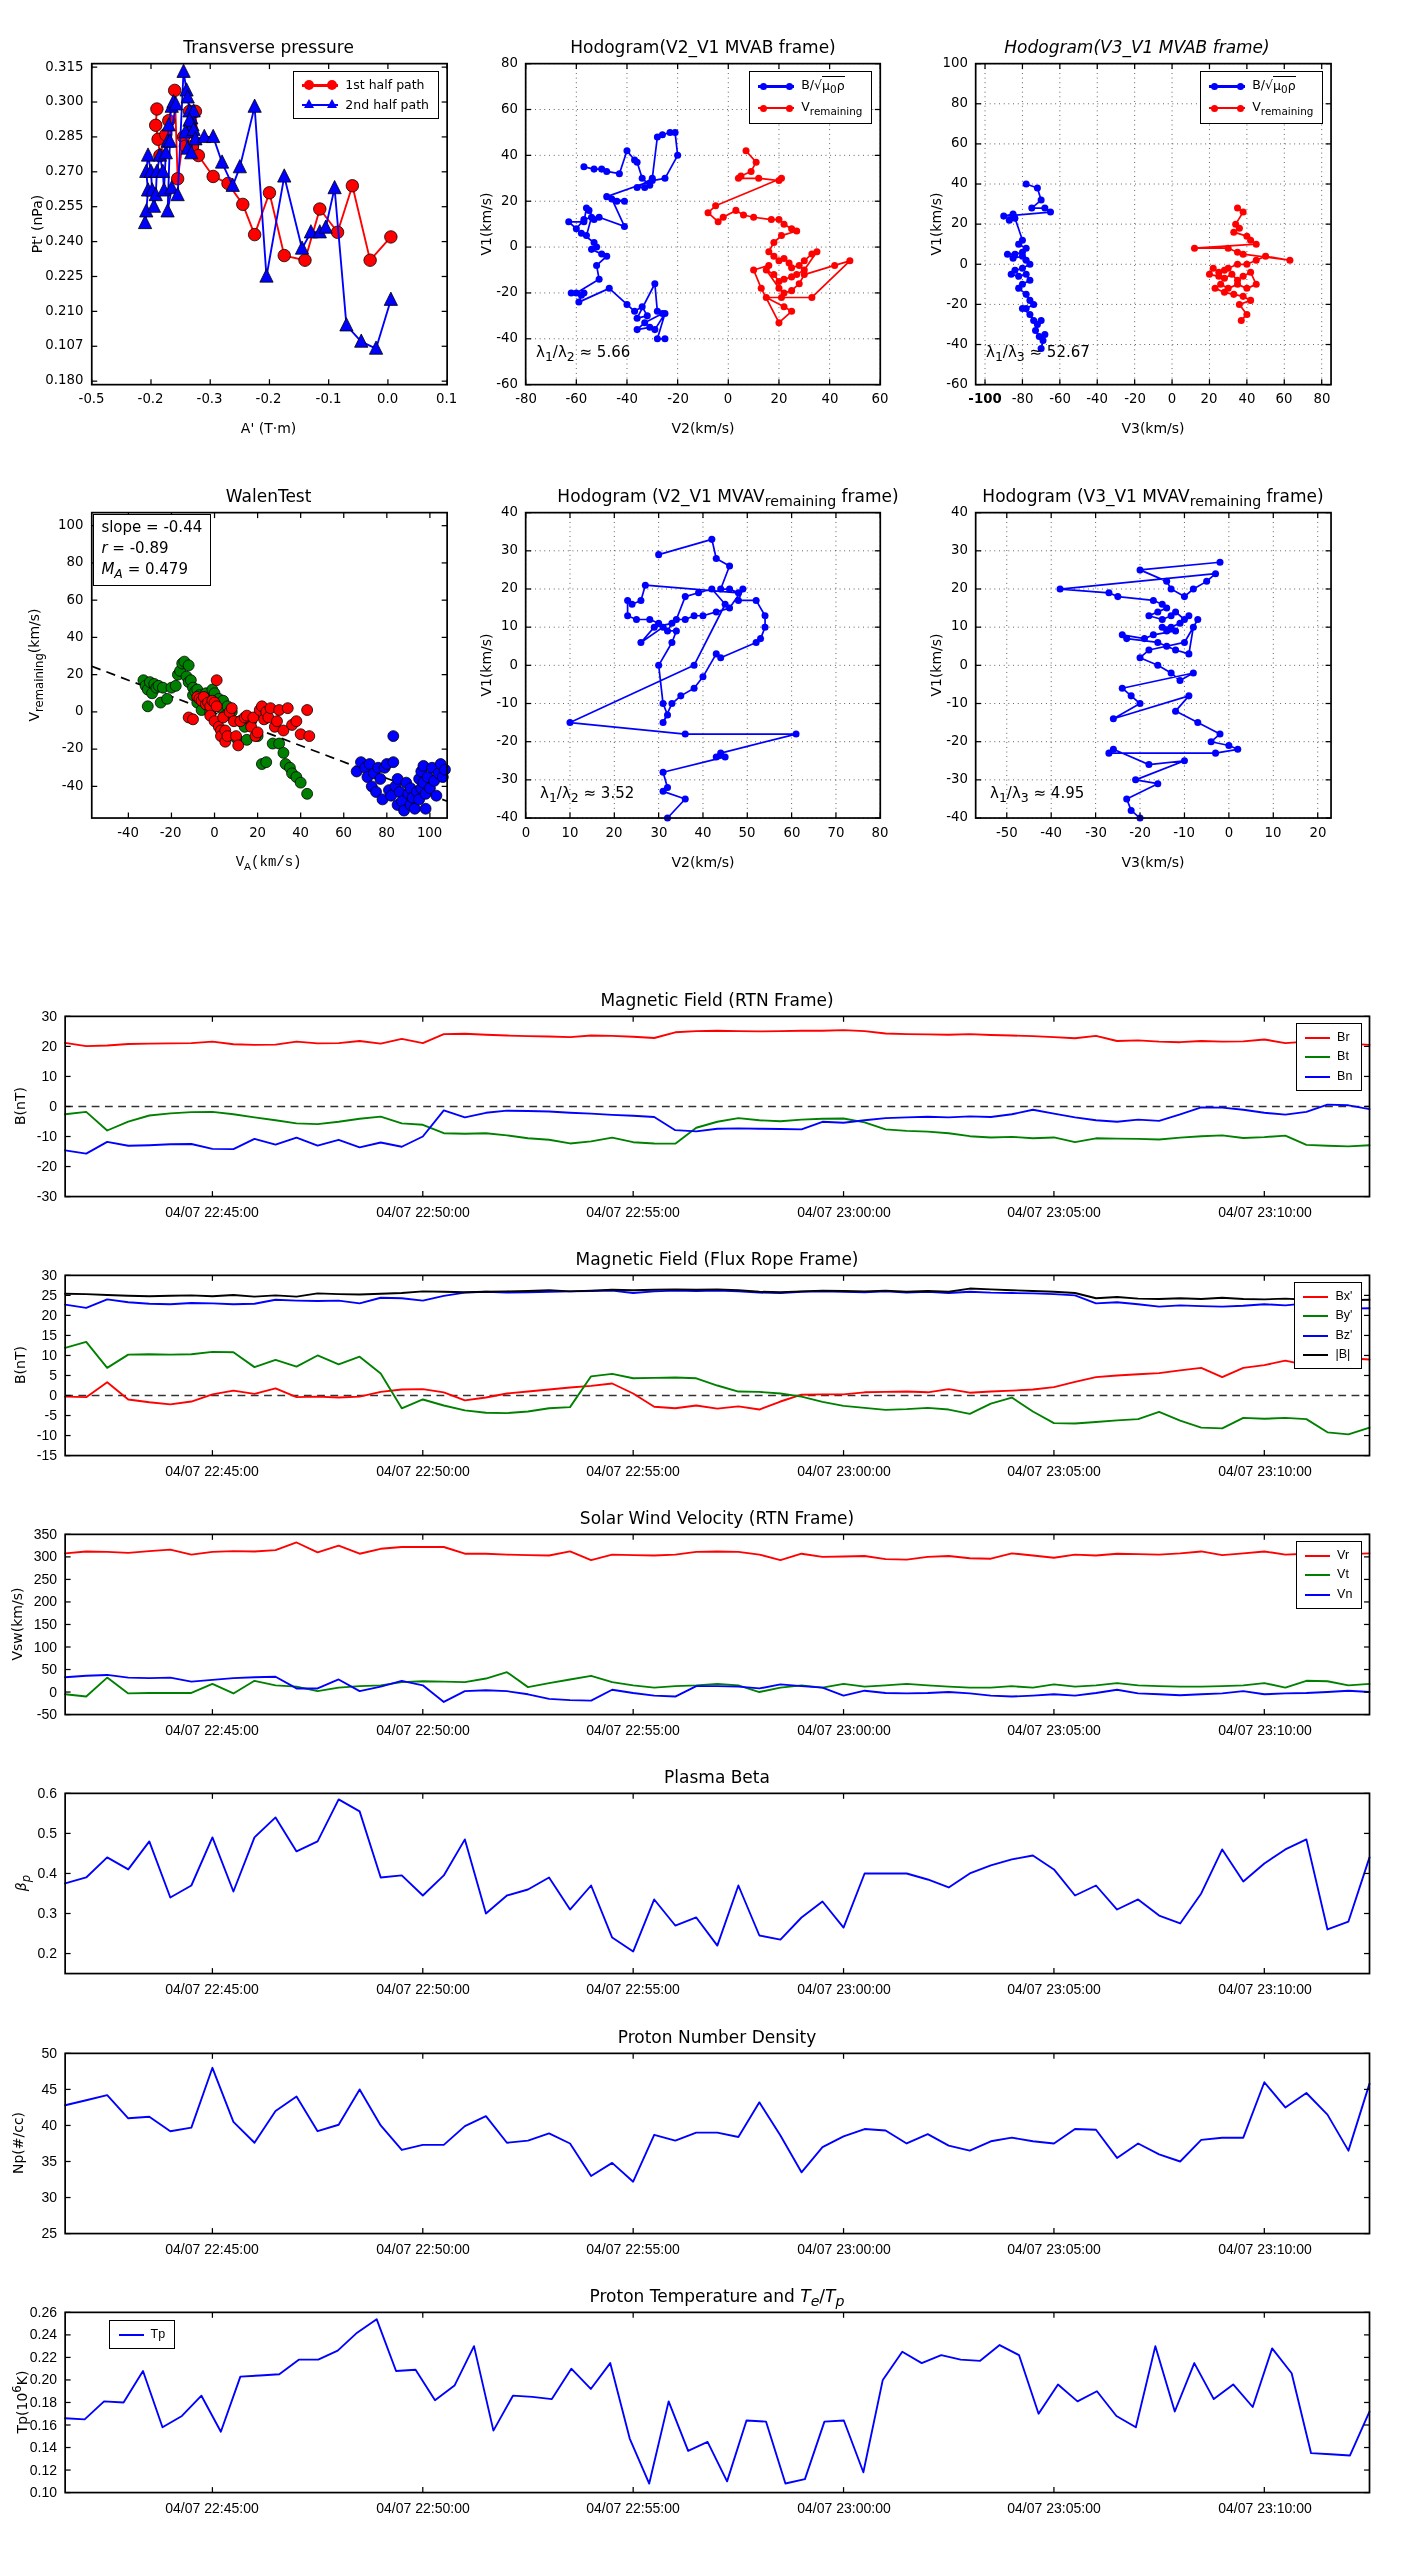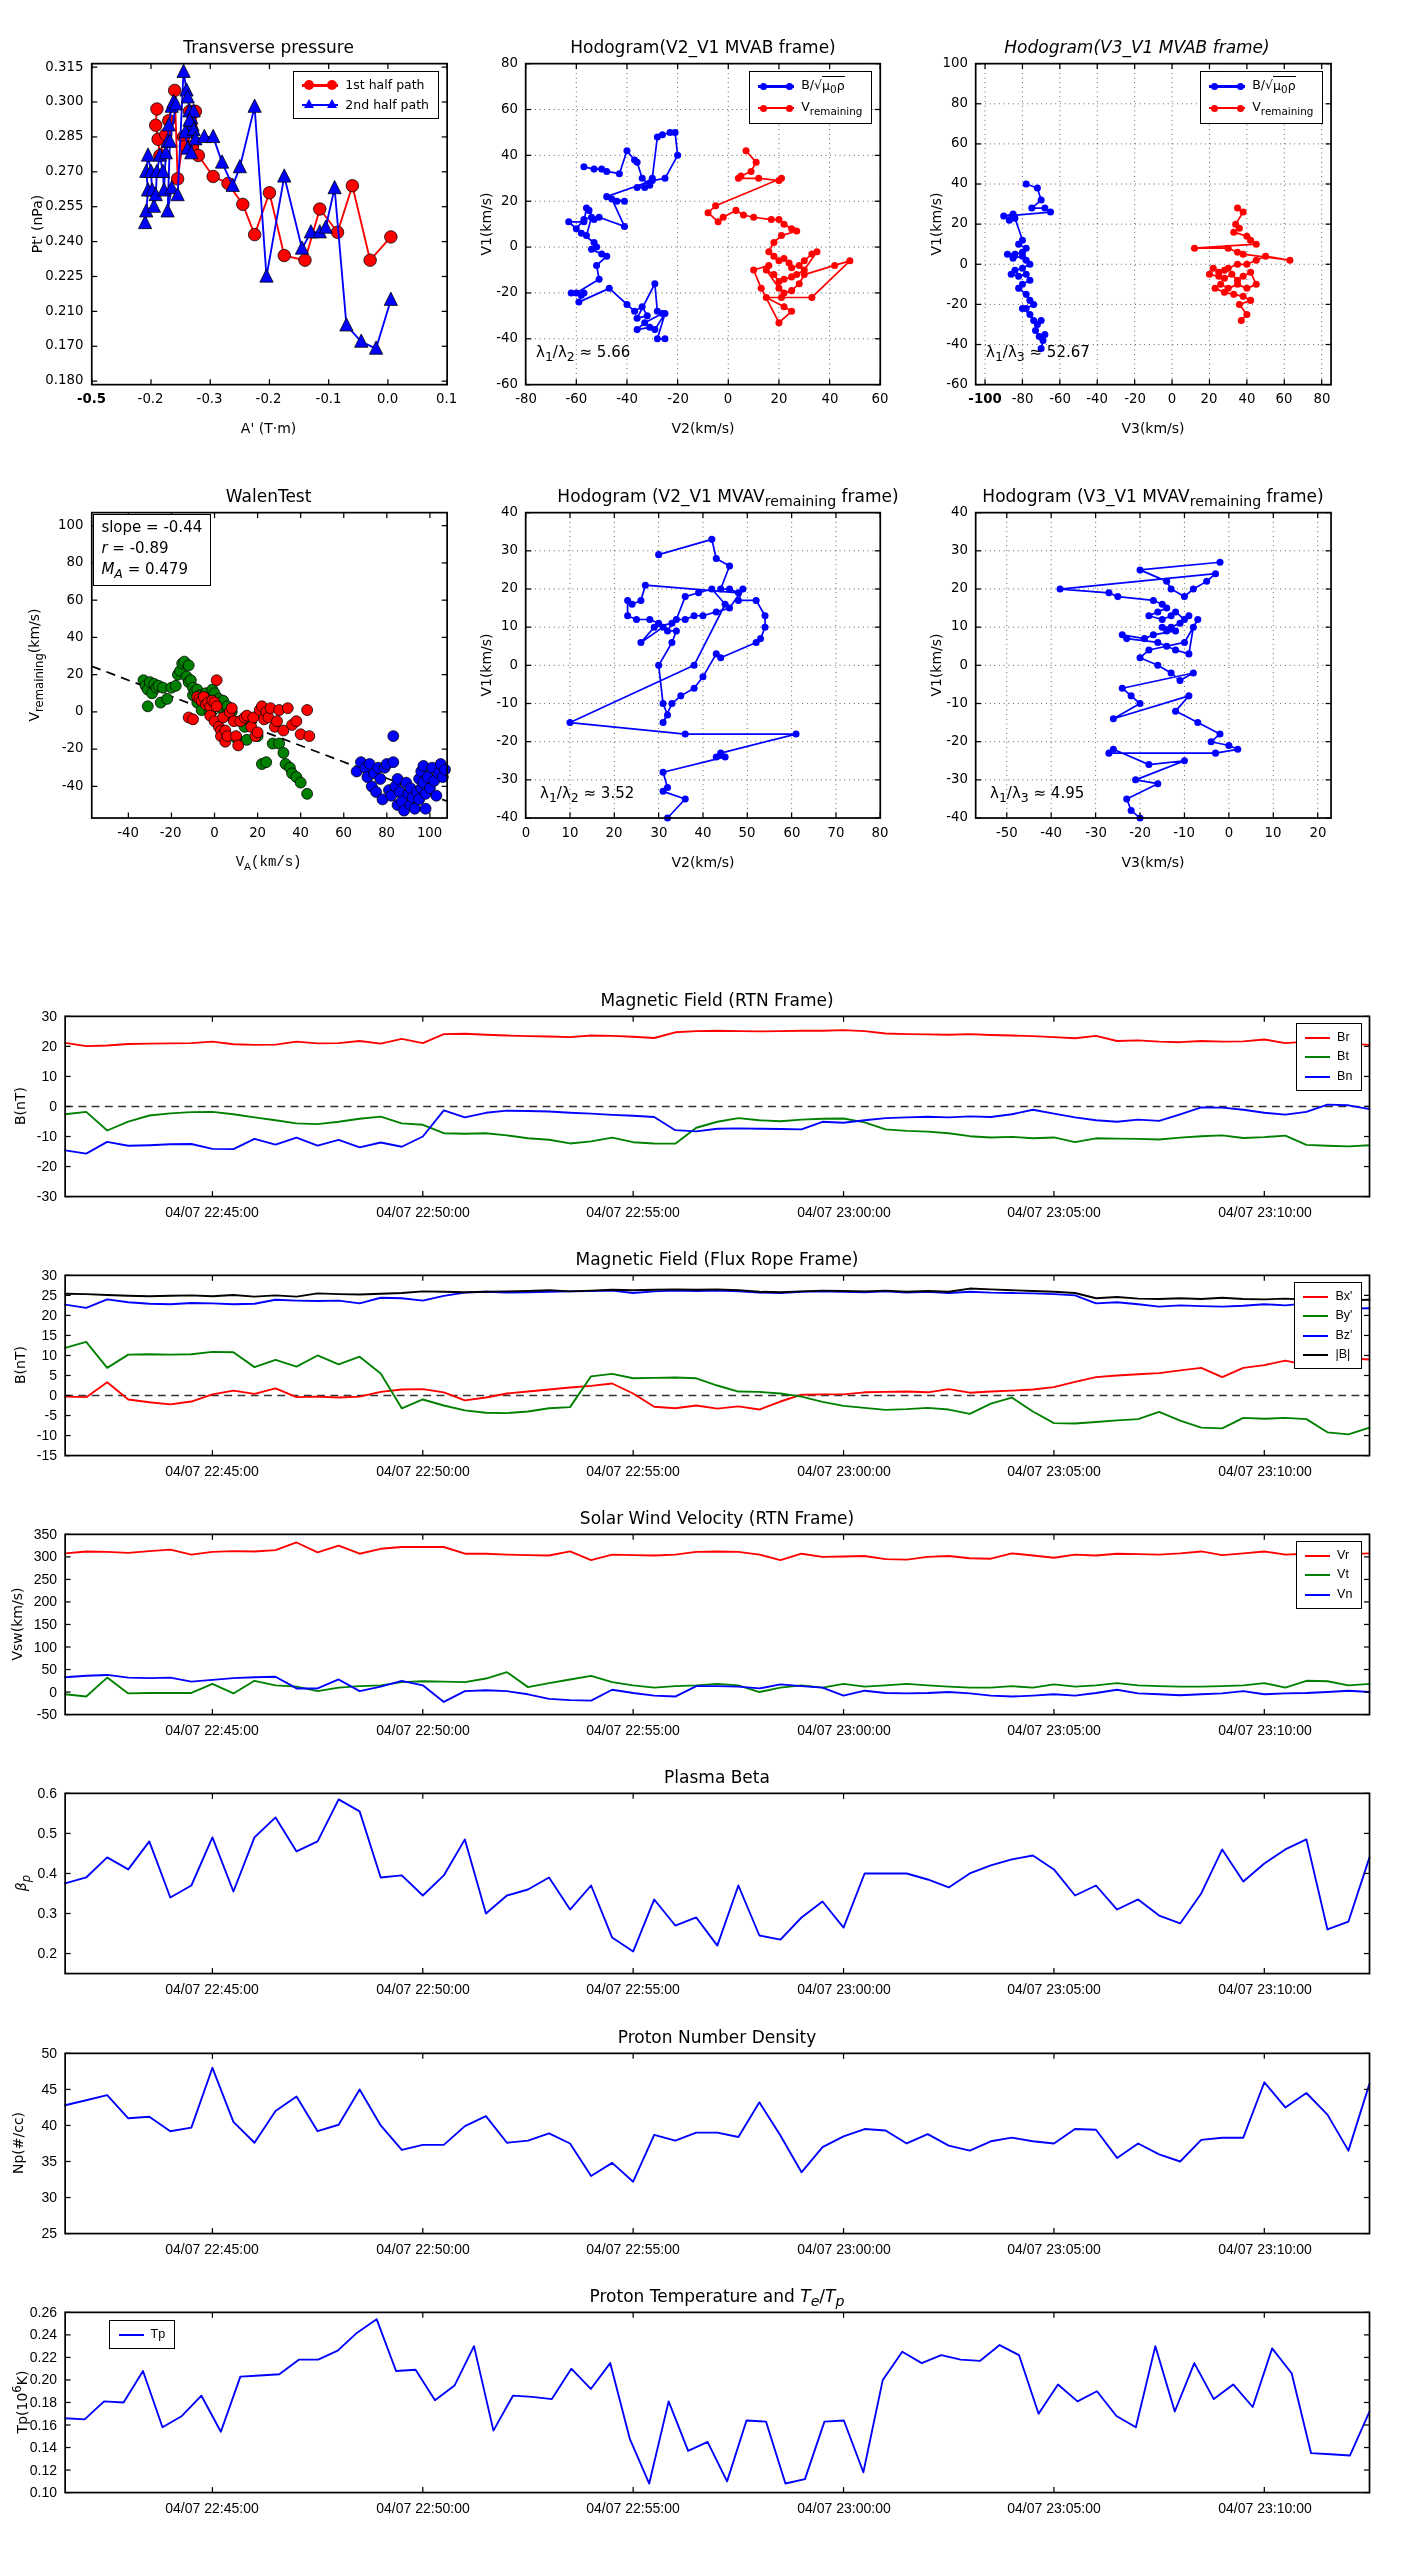--- a/index.html
+++ b/index.html
@@ -144,29 +144,29 @@
         <line x1="552" y1="244.16304347826087" x2="545" y2="244.16304347826087" stroke="#000" stroke-width="1.6"></line>
         <line x1="97" y1="199.48913043478257" x2="104" y2="199.48913043478257" stroke="#000" stroke-width="1.6"></line>
         <line x1="552" y1="199.48913043478257" x2="545" y2="199.48913043478257" stroke="#000" stroke-width="1.6"></line>
         <line x1="97" y1="154.81521739130443" x2="104" y2="154.81521739130443" stroke="#000" stroke-width="1.6"></line>
         <line x1="552" y1="154.81521739130443" x2="545" y2="154.81521739130443" stroke="#000" stroke-width="1.6"></line>
         <line x1="97" y1="110.14130434782612" x2="104" y2="110.14130434782612" stroke="#000" stroke-width="1.6"></line>
         <line x1="552" y1="110.14130434782612" x2="545" y2="110.14130434782612" stroke="#000" stroke-width="1.6"></line>
         <line x1="97" y1="65.46739130434787" x2="104" y2="65.46739130434787" stroke="#000" stroke-width="1.6"></line>
         <line x1="552" y1="65.46739130434787" x2="545" y2="65.46739130434787" stroke="#000" stroke-width="1.6"></line>
       </svg>
-      <div class="lbl tick xtick" style="left: -10px; top: 375px; width: 172px; font-weight: bold;">-0.5</div>
+      <div class="lbl tick xtick" style="left: -10px; top: 375px; width: 172px;">-0.5</div>
       <div class="lbl tick xtick" style="left: 49px; top: 375px; width: 172px;">-0.2</div>
       <div class="lbl tick xtick" style="left: 108px; top: 375px; width: 172px;">-0.3</div>
       <div class="lbl tick xtick" style="left: 167px; top: 375px; width: 172px;">-0.2</div>
       <div class="lbl tick xtick" style="left: 227px; top: 375px; width: 172px;">-0.1</div>
       <div class="lbl tick xtick" style="left: 286px; top: 375px; width: 172px;">0.0</div>
       <div class="lbl tick xtick" style="left: 345px; top: 375px; width: 172px; text-align: center;">0.1</div>
       <div class="lbl tick ytick" style="left: 0.8px; top: 356px; width: 67px;">0.180</div>
-      <div class="lbl tick ytick" style="left: 0.8px; top: 321px; width: 67px;">0.170</div>
+      <div class="lbl tick ytick" style="left: 0.8px; top: 321px; width: 67px;">0.107</div>
       <div class="lbl tick ytick" style="left: 0.8px; top: 287px; width: 67px;">0.210</div>
       <div class="lbl tick ytick" style="left: 0.8px; top: 252px; width: 67px;">0.225</div>
       <div class="lbl tick ytick" style="left: 0.8px; top: 217px; width: 67px;">0.240</div>
       <div class="lbl tick ytick" style="left: 0.8px; top: 182px; width: 67px;">0.255</div>
       <div class="lbl tick ytick" style="left: 0.8px; top: 147px; width: 67px;">0.270</div>
       <div class="lbl tick ytick" style="left: 0.8px; top: 112px; width: 67px;">0.285</div>
       <div class="lbl tick ytick" style="left: 0.8px; top: 77px; width: 67px;">0.300</div>
       <div class="lbl tick ytick" style="left: 0.8px; top: 43px; width: 67px;">0.315</div>
       <div class="lbl title" style="left: 253px; top: 21px; transform: translateX(-50%);">Transverse pressure</div>
       <div class="lbl axlbl" style="left: 253px; top: 404px; transform: translateX(-50%);">A' (T·m)</div>

